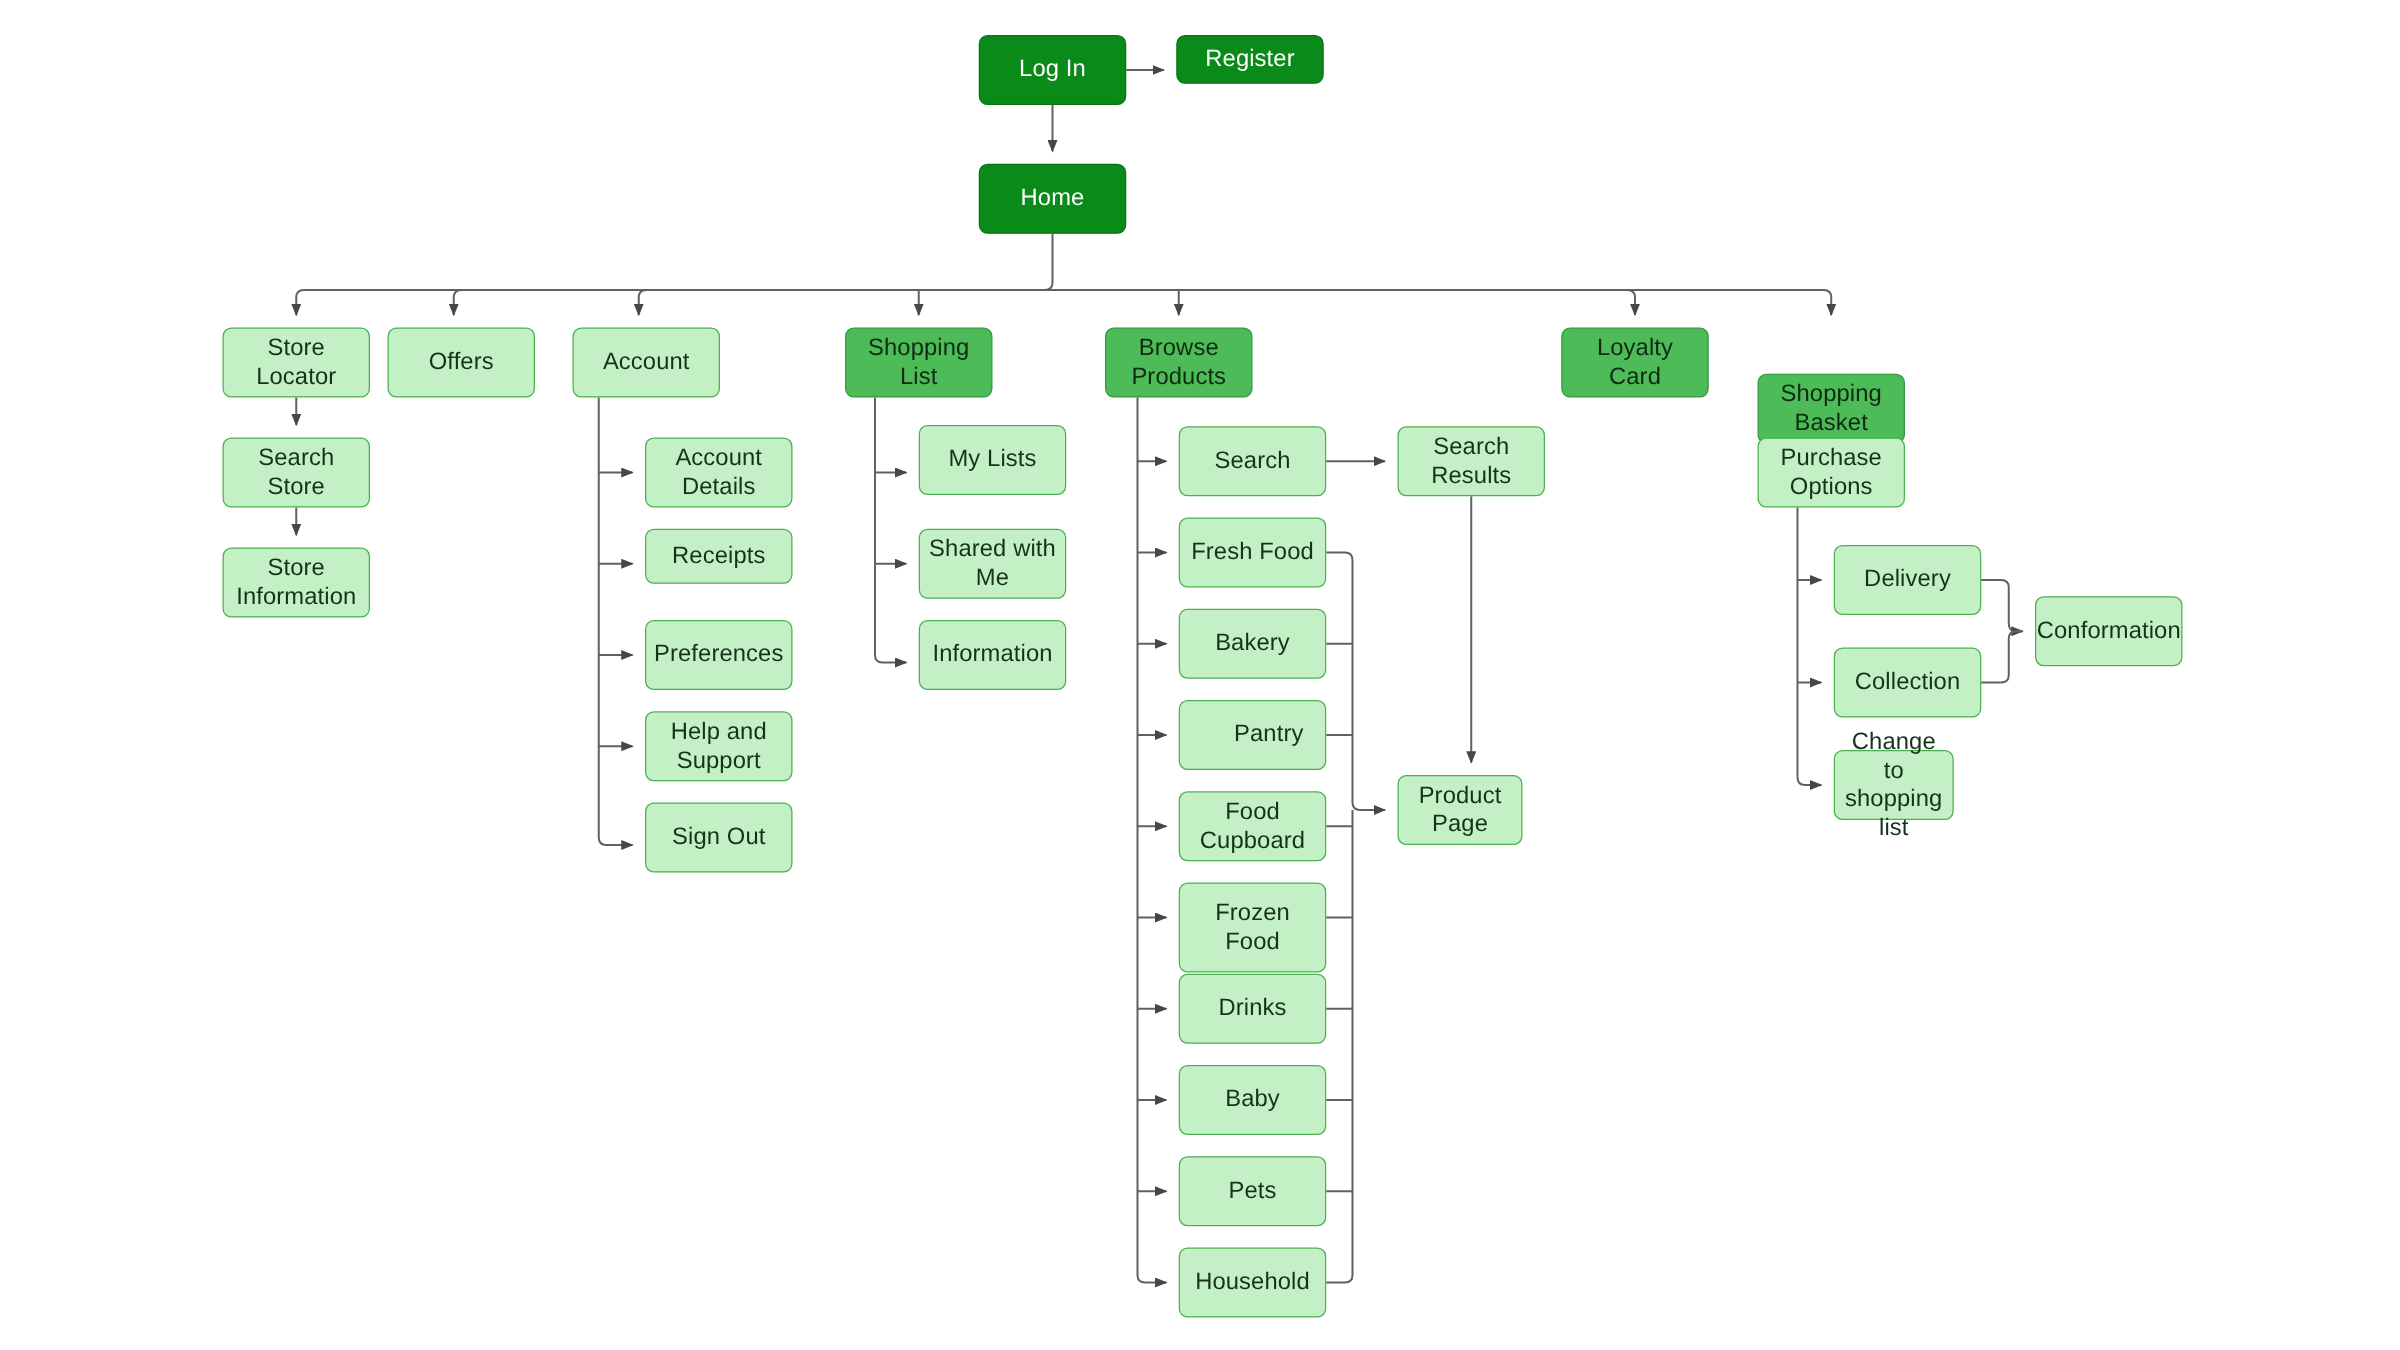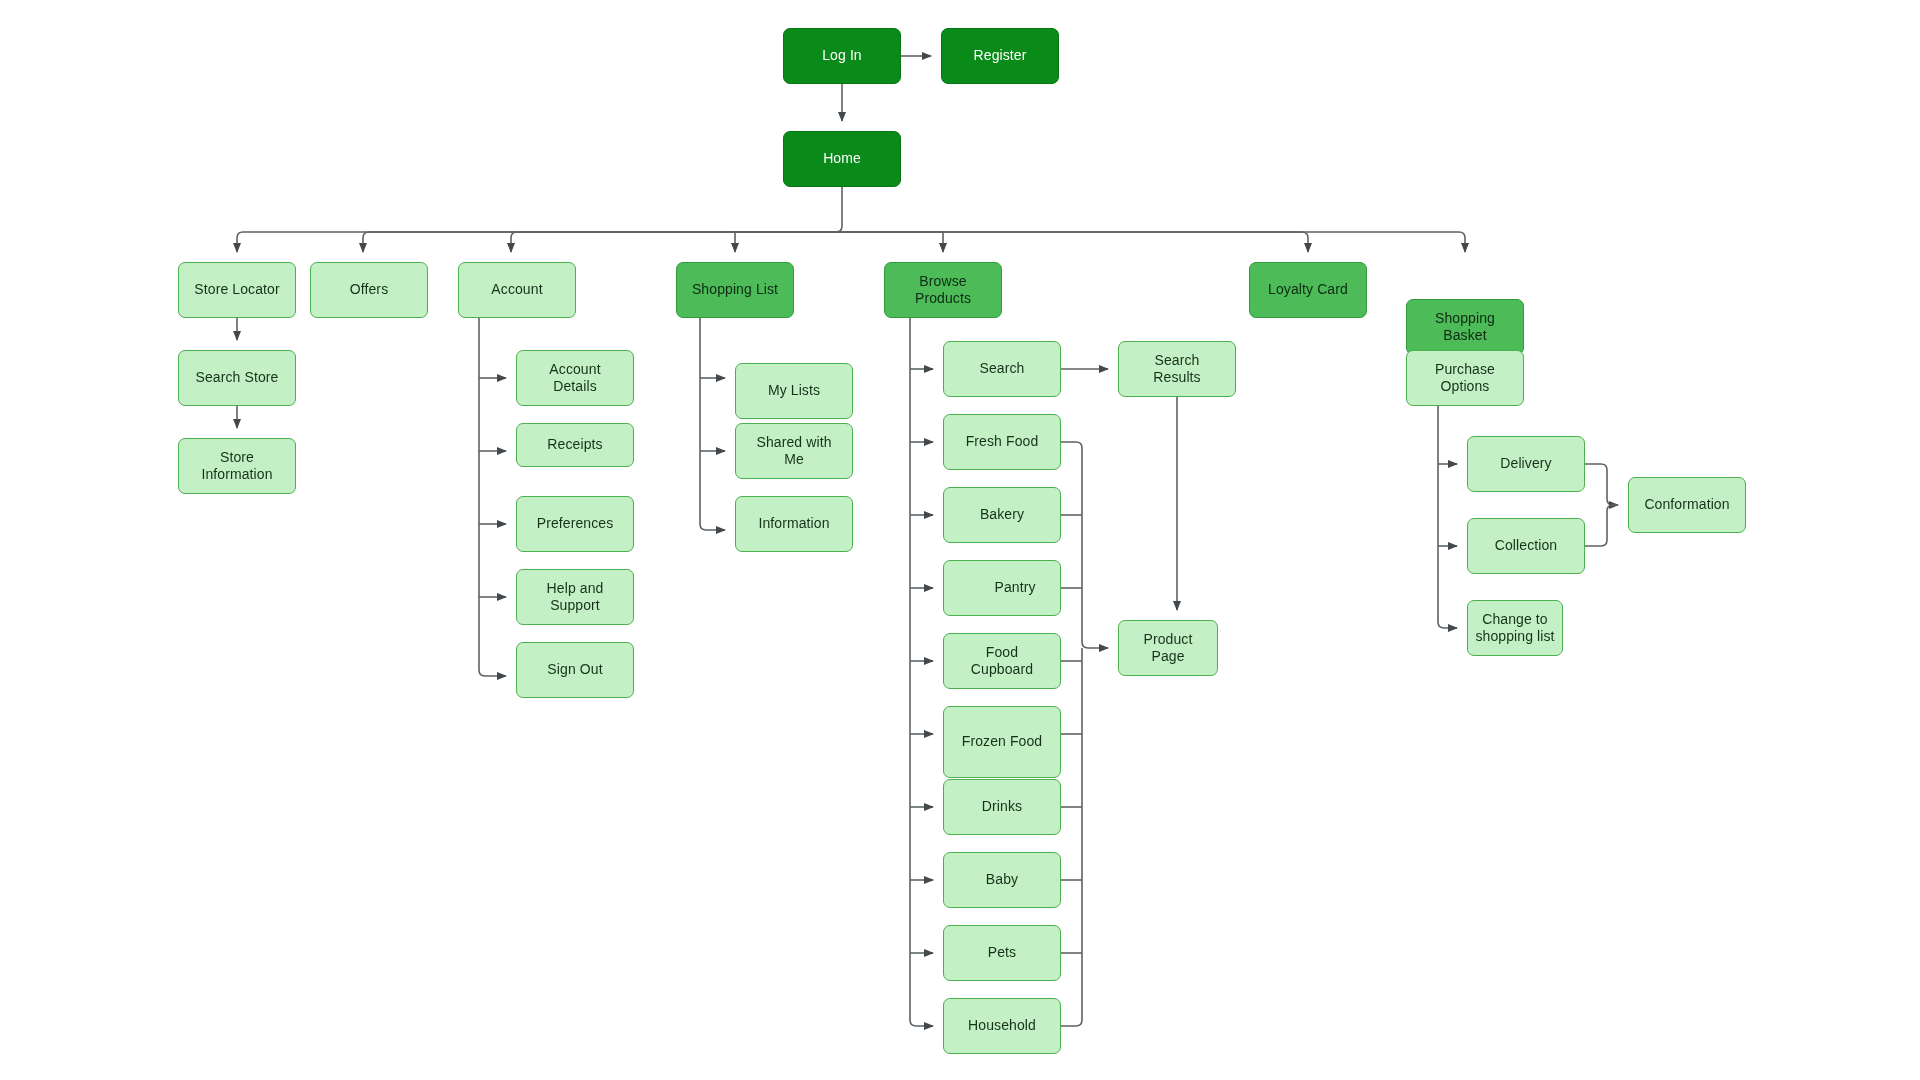--- a/index.html
+++ b/index.html
@@ -28,21 +28,21 @@
   }
   .node {
     position: absolute;
     box-sizing: border-box;
     display: flex;
     align-items: center;
     justify-content: center;
     text-align: center;
     border-radius: 7px;
     border: 1.6px solid #1d8a2a;
-    font-size: 14px;
+    font-size: 19px;
     line-height: 1.22;
     letter-spacing: 0.1px;
     padding: 2px 6px;
     z-index: 3;
   }
   .node.leaf {
     background: #c4f0c5;
     border-color: #4caf50;
     color: #16331a;
   }
@@ -131,21 +131,21 @@
       <path d="M1438,546 L1457,546" marker-end="url(#arr)"></path>
 
       <path d="M1585,464 L1601,464 Q1607,464 1607,470 L1607,499 Q1607,505 1613,505 L1618,505" marker-end="url(#arr)"></path>
       <path d="M1585,546 L1601,546 Q1607,546 1607,540 L1607,511 Q1607,505 1613,505 L1618,505"></path>
     </g>
   </svg>
 
   <div class="node root" style="left:783px;top:28px;width:118px;height:56px;">
     <span class="lbl">Log In</span>
   </div>
-  <div class="node root" style="left:941px;top:28px;width:118px;height:56px;">
+  <div class="node root" style="left:941px;top:28px;width:118px;height:39px;">
     <span class="lbl">Register</span>
   </div>
   <div class="node root" style="left:783px;top:131px;width:118px;height:56px;">
     <span class="lbl">Home</span>
   </div>
 
   <div class="node leaf" style="left:178px;top:262px;width:118px;height:56px;">
     <span class="lbl">Store Locator</span>
   </div>
   <div class="node leaf" style="left:310px;top:262px;width:118px;height:56px;">
@@ -188,21 +188,21 @@
     <span class="lbl">Preferences</span>
   </div>
   <div class="node leaf" style="left:516px;top:569px;width:118px;height:56px;">
     <span class="lbl">Help and
 Support</span>
   </div>
   <div class="node leaf" style="left:516px;top:642px;width:118px;height:56px;">
     <span class="lbl">Sign Out</span>
   </div>
 
-  <div class="node leaf" style="left:735px;top:363px;width:118px;height:56px;">
+  <div class="node leaf" style="left:735px;top:340px;width:118px;height:56px;">
     <span class="lbl">My Lists</span>
   </div>
   <div class="node leaf" style="left:735px;top:423px;width:118px;height:56px;">
     <span class="lbl">Shared with
 Me</span>
   </div>
   <div class="node leaf" style="left:735px;top:496px;width:118px;height:56px;">
     <span class="lbl">Information</span>
   </div>
 

